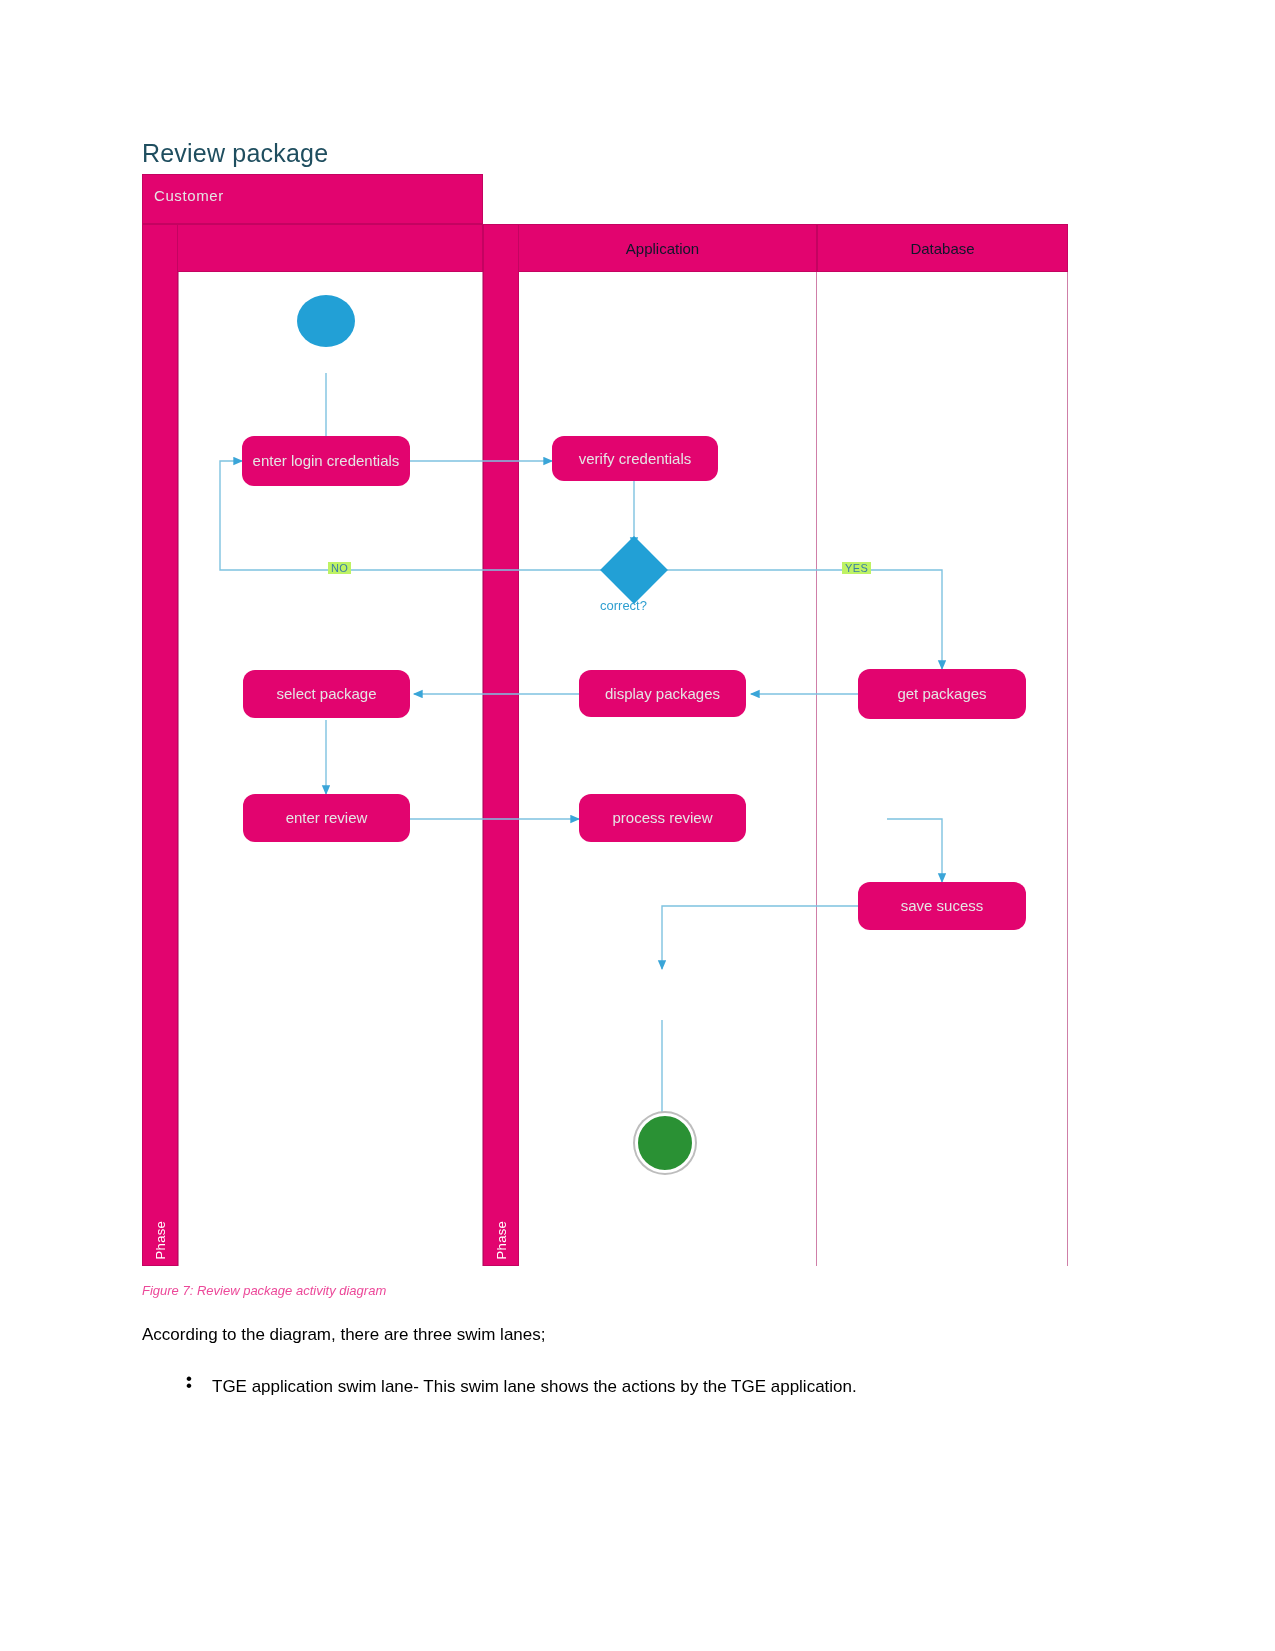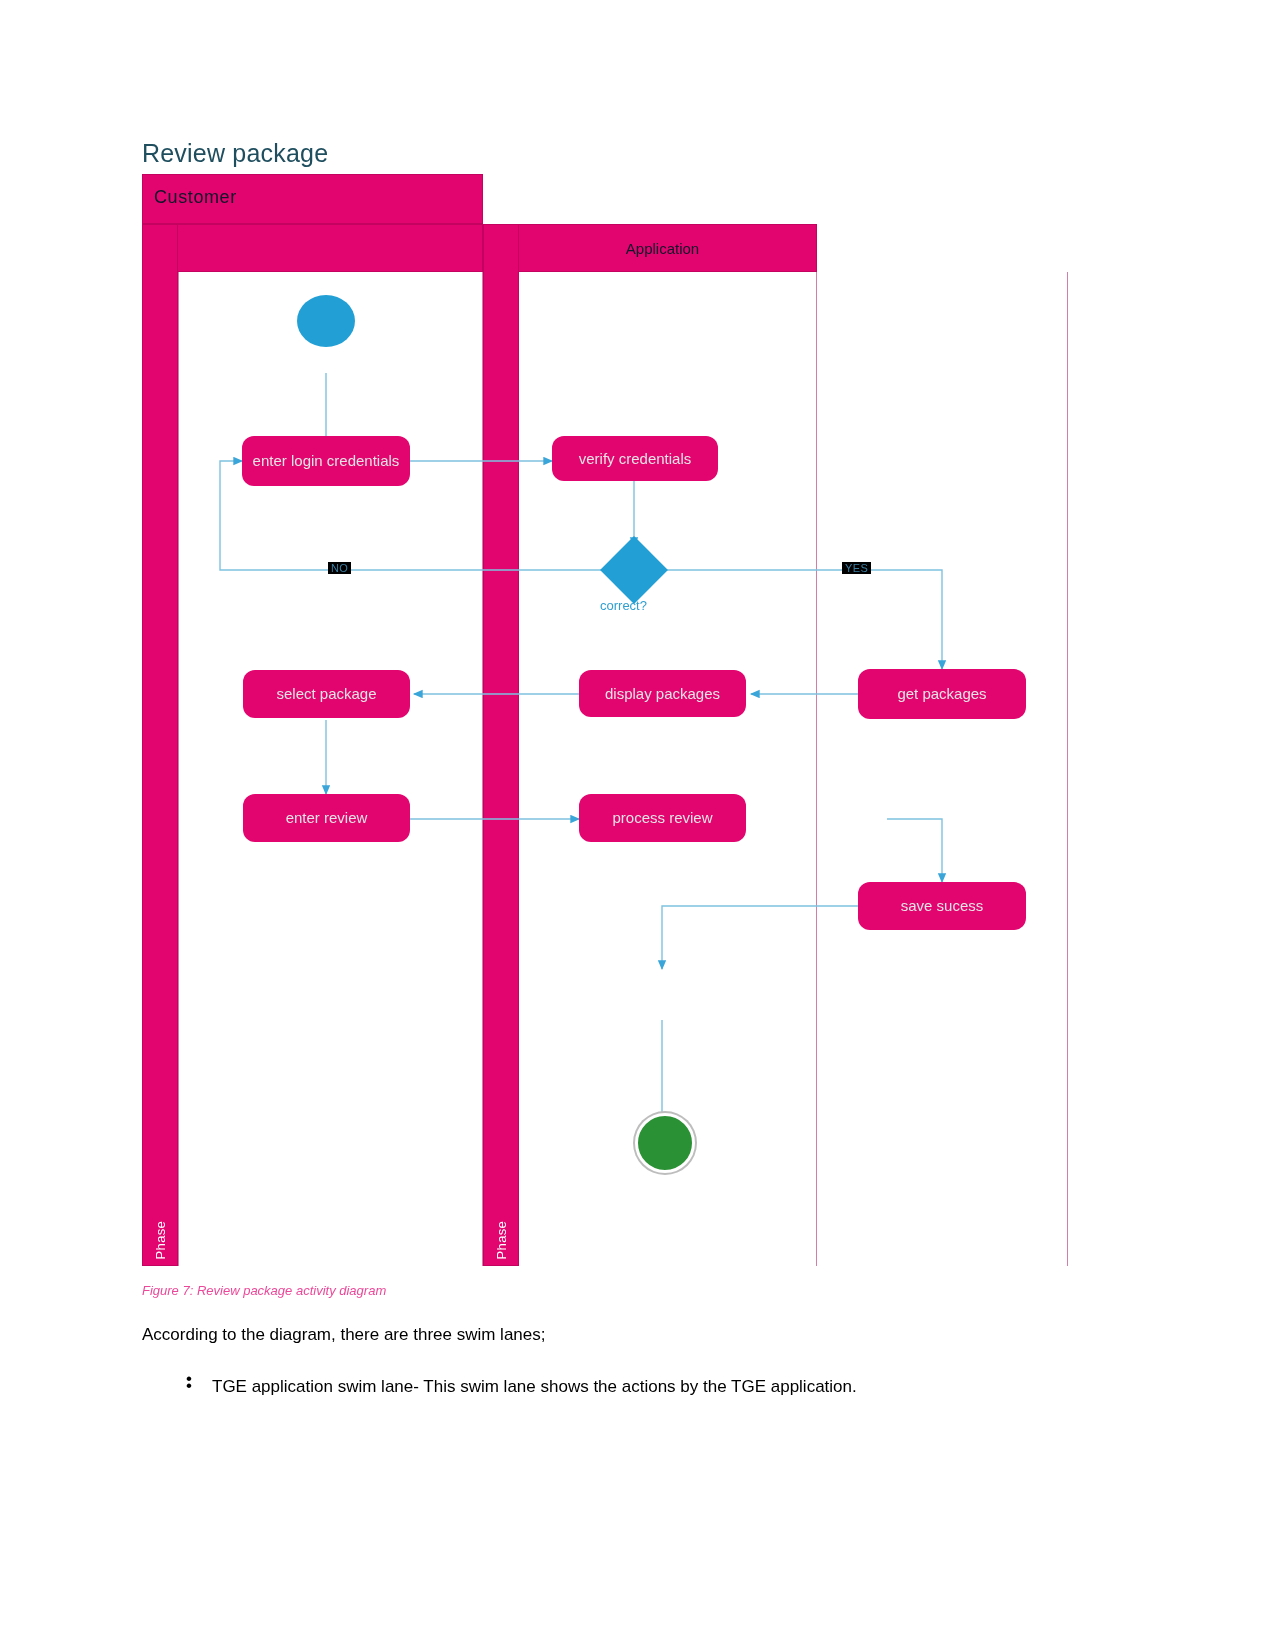--- a/index.html
+++ b/index.html
@@ -51,22 +51,22 @@
     background: #e2046f;
     box-sizing: border-box;
     border: 1px solid #c40361;
   }
   .lane-top.customer { left: 0; width: 341px; }
   .lane-top.tge      { left: 341px; width: 585px; }
   .lane-top-label {
     position: absolute;
     left: 11px;
     top: 12px;
-    color: #0f172a;
-    font-size: 18px;
+    color: #e5e5e5;
+    font-size: 15px;
     letter-spacing: .6px;
     white-space: nowrap;
   }
 
   
   .lane-sub {
     position: absolute;
     top: 50px;
     height: 48px;
     background: #e2046f;
@@ -162,21 +162,21 @@
     color: #2f9fd0;
     font-size: 13px;
     white-space: nowrap;
     z-index: 6;
   }
   .edge-label {
     position: absolute;
     color: #3b7fa3;
     font-size: 11px;
     letter-spacing: .4px;
-    background: #000000;
+    background: #bef264;
     padding: 0 3px;
     z-index: 6;
     white-space: nowrap;
   }
 
   
   #connectors { position: absolute; left: 0; top: 0; width: 926px; height: 1092px; z-index: 4; }
 
   
   #figure-caption {
@@ -230,20 +230,21 @@
     <div class="lane-body cust"></div>
     <div class="lane-body app"></div>
     <div class="lane-body db"></div>
 
     <div class="lane-top customer">
       <span class="lane-top-label">Customer</span>
     </div>
 
     <div class="lane-sub blank-cust"></div>
     <div class="lane-sub app">Application</div>
+    <div class="lane-sub db">Database</div>
 
     <div class="phase-bar customer">
       <span class="phase-label">Phase</span>
     </div>
     <div class="phase-bar tge">
       <span class="phase-label">Phase</span>
     </div>
 
     <svg id="connectors" viewBox="0 0 926 1092">
       <defs>

